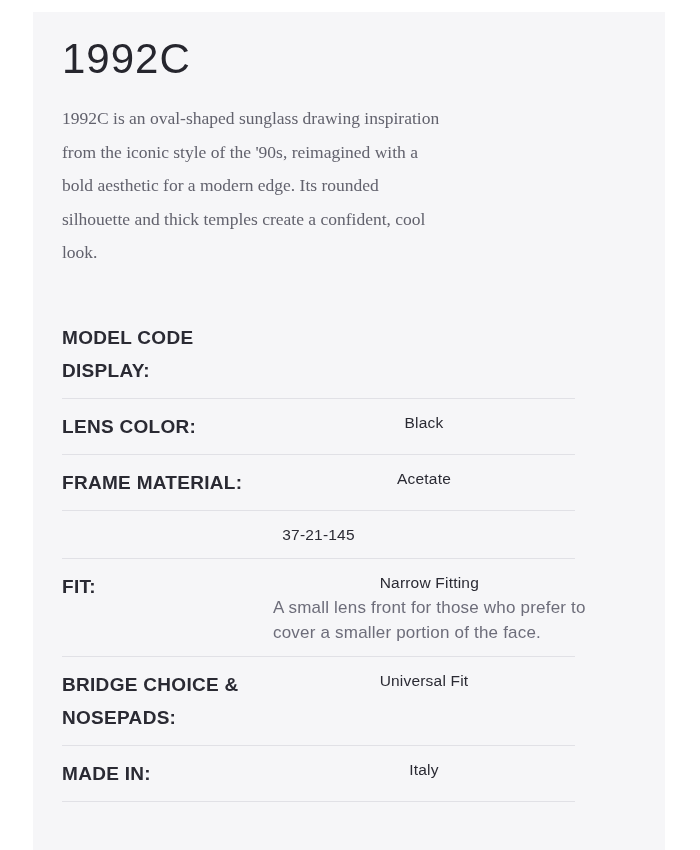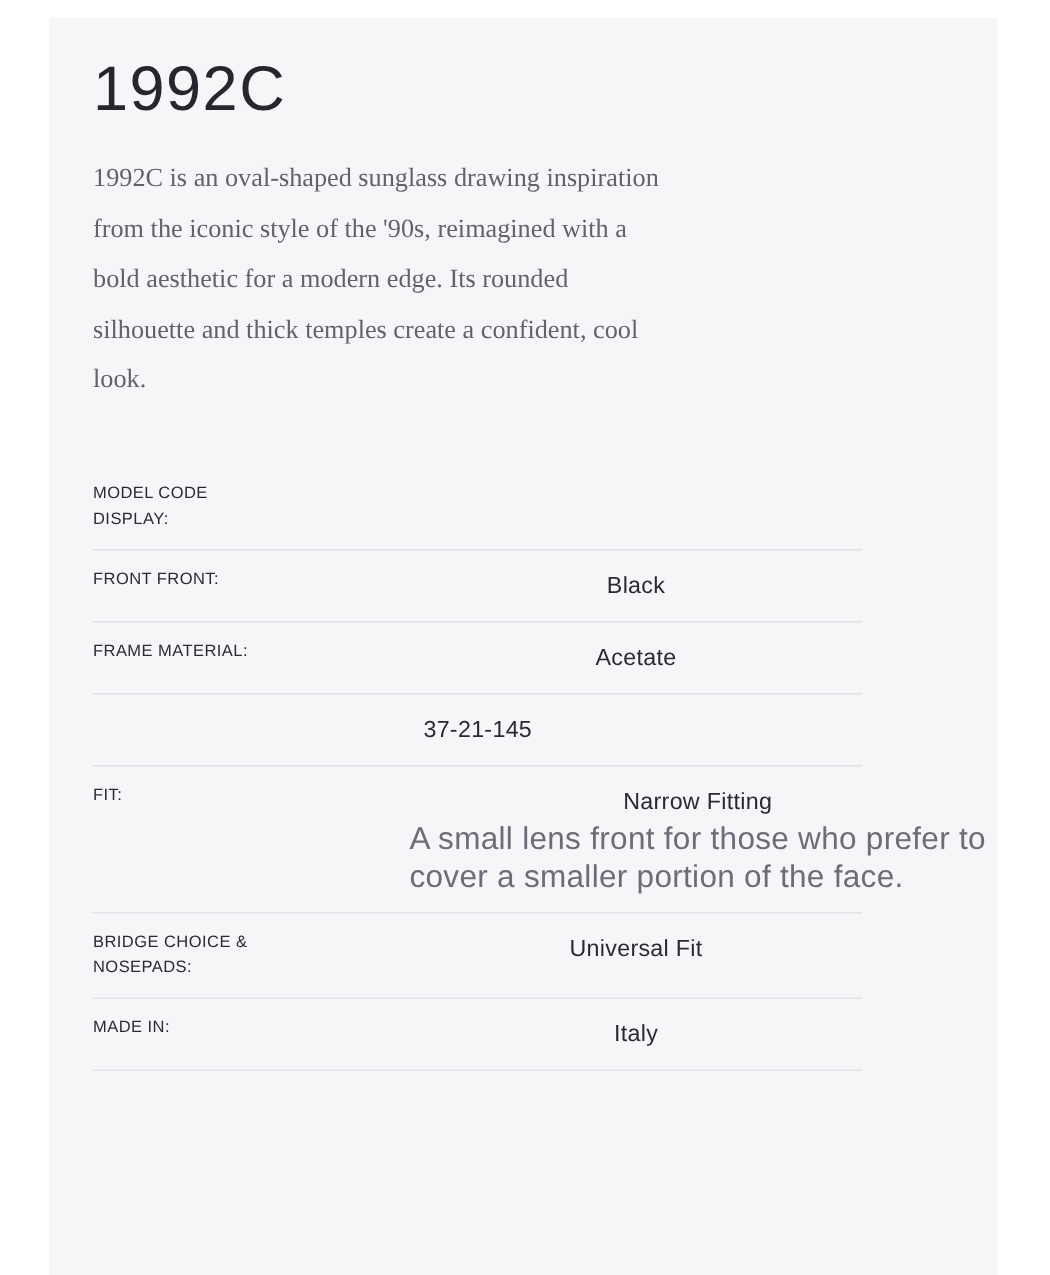--- a/index.html
+++ b/index.html
@@ -46,36 +46,37 @@
   }
   .spec-row{
     display:flex;
     align-items:flex-start;
     padding:11px 0;
     border-bottom:1px solid var(--divider);
   }
   .spec-label{
     width:211px;
     flex:0 0 211px;
-    font-size:11px;
-    line-height:17px;
+    font-size:19px;
+    line-height:33px;
     letter-spacing:0.3px;
     color:var(--label);
     white-space:pre;
+    font-weight:bold;
   }
   .spec-value-col{flex:1;}
   .spec-value{
     font-size:15.5px;
     line-height:25px;
     letter-spacing:0.2px;
     color:var(--value);
     text-align:center;
   }
   .spec-detail{
-    font-size:21px;
+    font-size:17px;
     line-height:25px;
     letter-spacing:0.2px;
     color:var(--detail);
     white-space:pre;
   }
 </style>
 </head>
 <body>
 
 <div class="panel">
@@ -93,21 +94,21 @@
     <div class="spec-row">
       <div class="spec-label">MODEL CODE
 DISPLAY:</div>
       <div class="spec-value-col">
         <div class="spec-value"></div>
         <div class="spec-detail"></div>
       </div>
     </div>
 
     <div class="spec-row">
-      <div class="spec-label">FRONT FRONT:</div>
+      <div class="spec-label">LENS COLOR:</div>
       <div class="spec-value-col">
         <div class="spec-value">Black</div>
         <div class="spec-detail"></div>
       </div>
     </div>
 
 
     <div class="spec-row">
       <div class="spec-label">FRAME MATERIAL:</div>
       <div class="spec-value-col">

